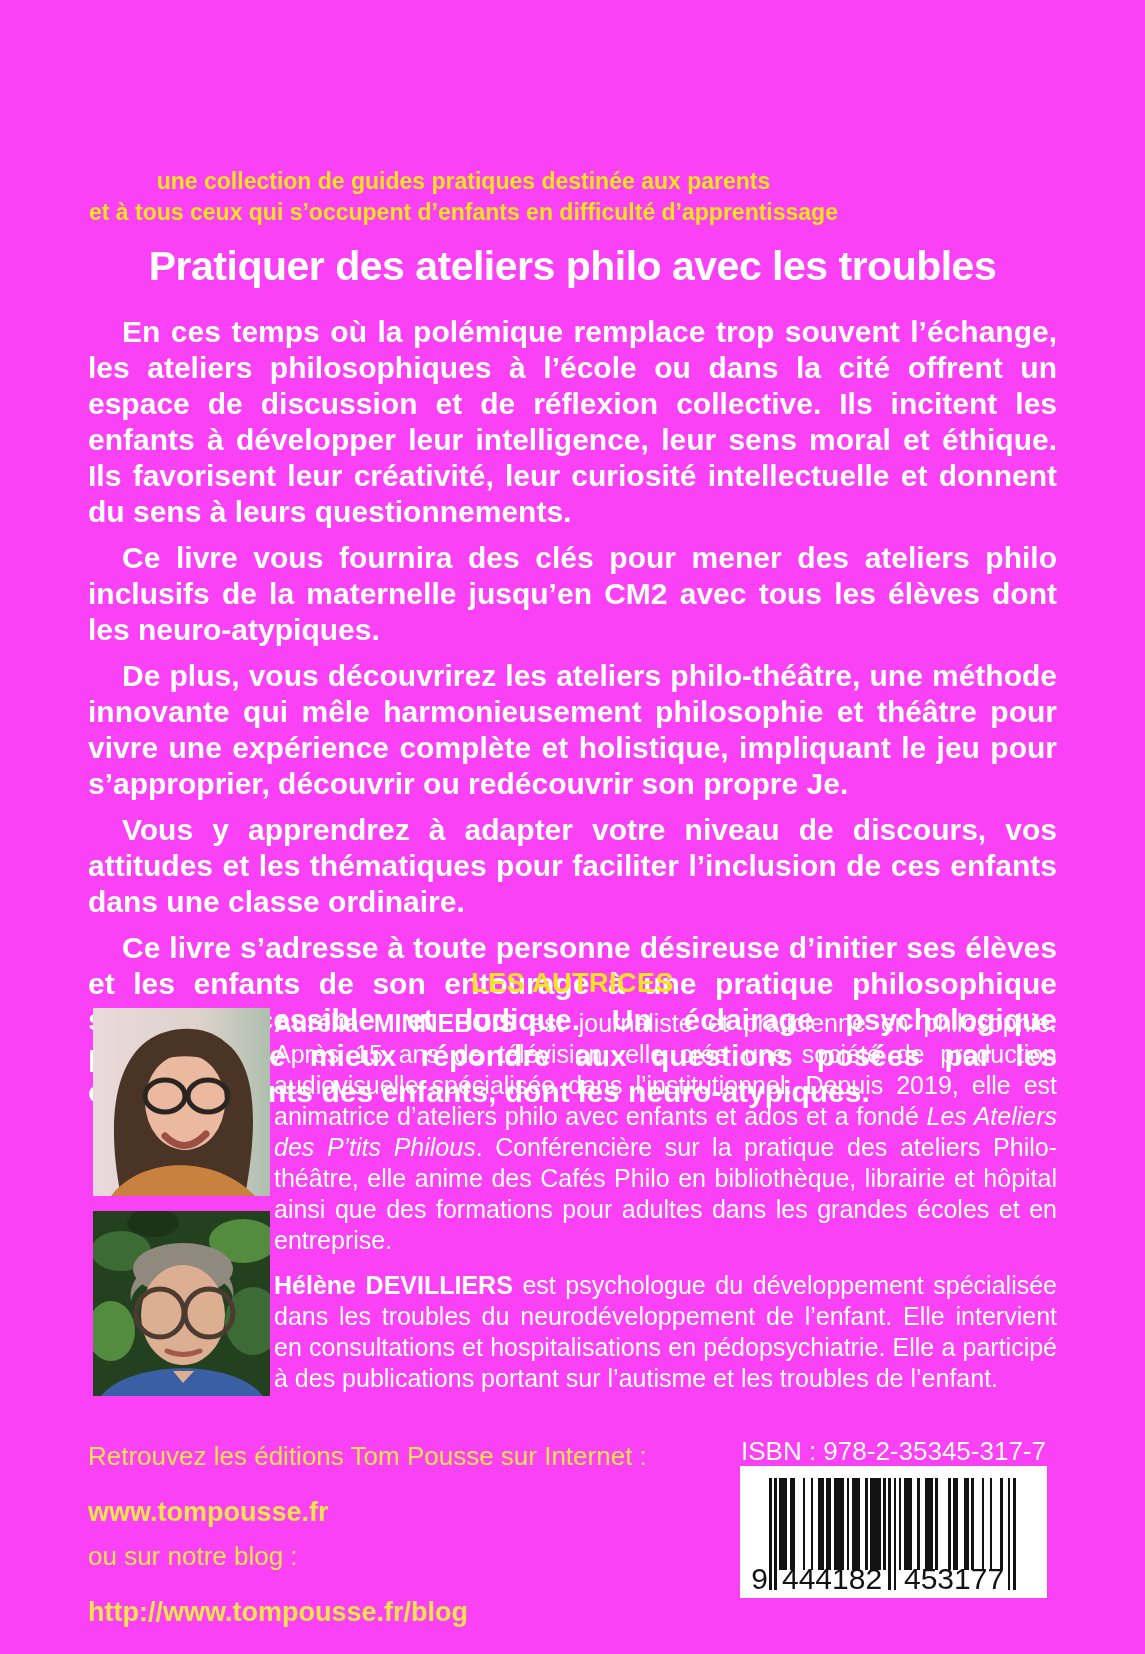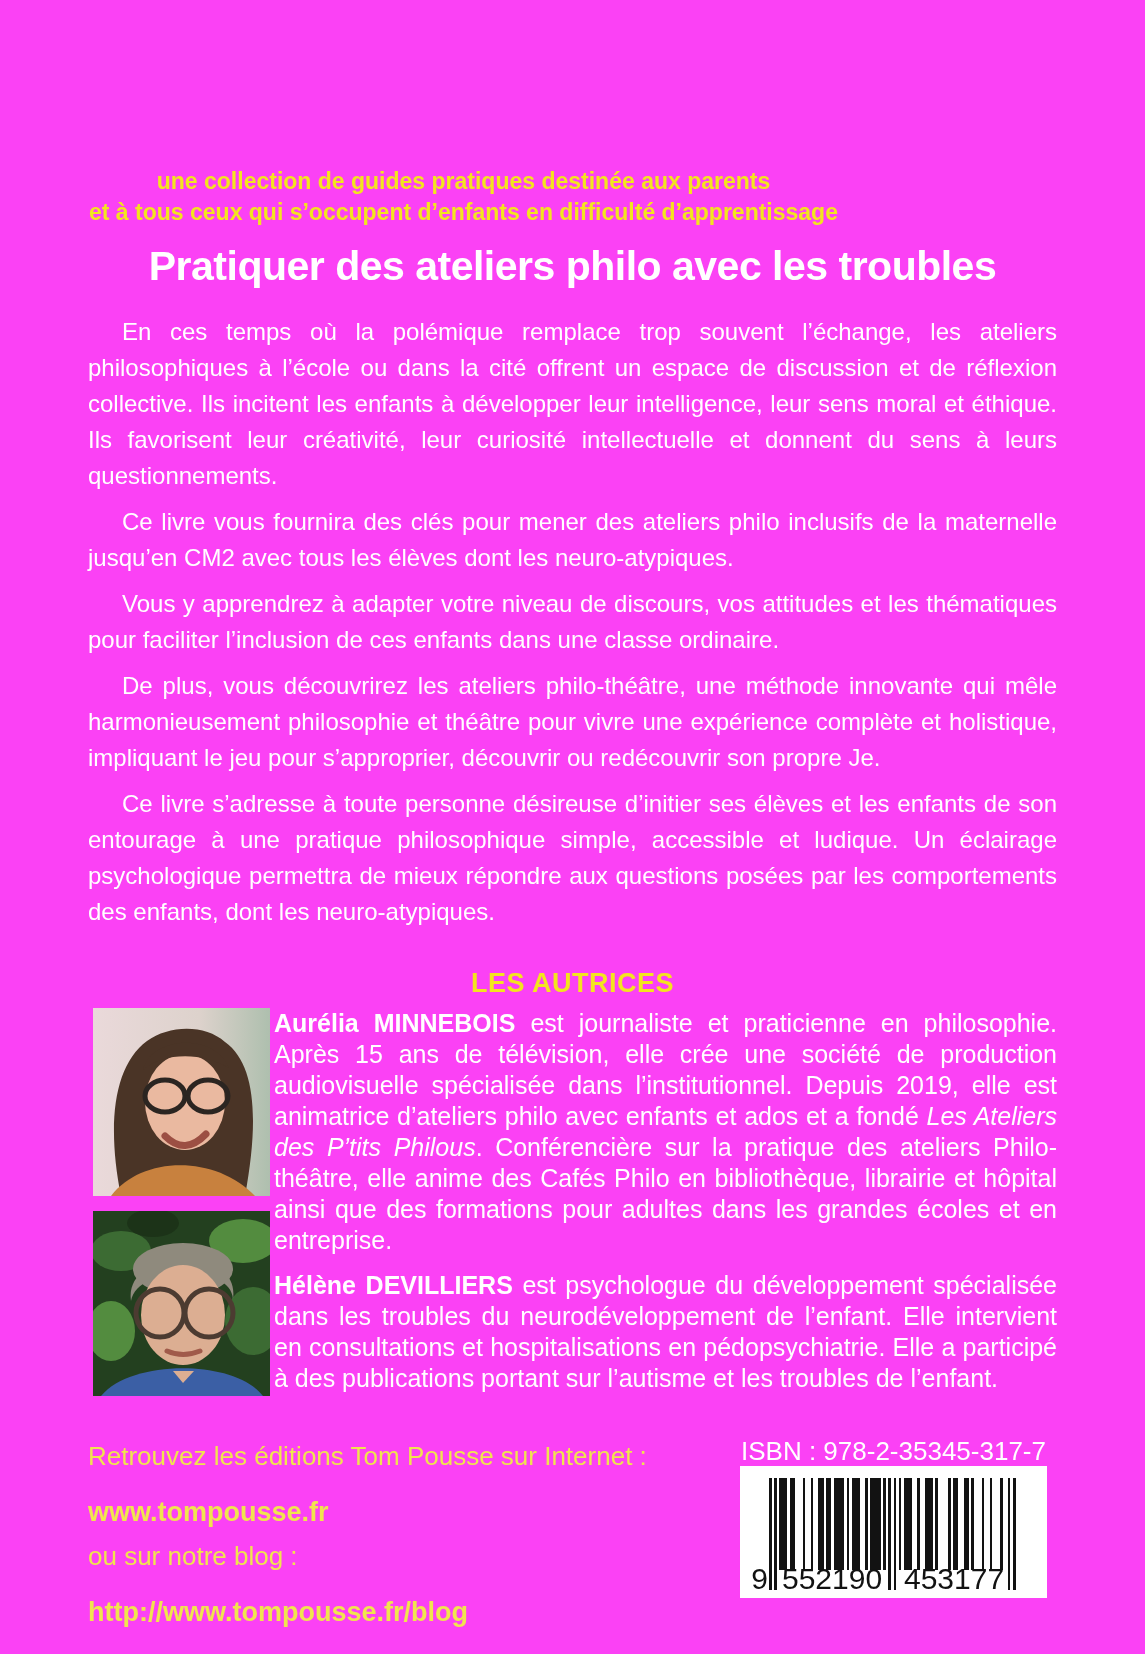--- a/index.html
+++ b/index.html
@@ -55,21 +55,21 @@
   
   .title{
     position:absolute;left:0;top:243px;width:1145px;margin:0;
     text-align:center;color:var(--text-white);
     font-size:41px;font-weight:bold;letter-spacing:-.5px;
   }
   
   .body-text{
     position:absolute;left:88px;top:314px;width:969px;
     color:var(--text-white);
-    font-size:24px;line-height:36px;text-align:justify;
+    font-size:30px;line-height:36px;text-align:justify;font-weight:bold;
   }
   .body-text p{margin:0 0 10px 0;text-indent:34px;}
   
   .autrices{
     position:absolute;left:0;top:968px;width:1145px;
     text-align:center;color:var(--yellow-bright);
     font-weight:bold;font-size:27px;letter-spacing:.5px;
   }
   .authors{
     position:absolute;left:93px;top:1008px;width:964px;
@@ -124,22 +124,22 @@
   <div class="collection-sub">
     <div>une collection de guides pratiques destinée aux parents</div>
     <div>et à tous ceux qui s’occupent d’enfants en difficulté d’apprentissage</div>
   </div>
 
   <h1 class="title">Pratiquer des ateliers philo avec les troubles</h1>
 
   <div class="body-text">
     <p>En ces temps où la polémique remplace trop souvent l’échange, les ateliers philosophiques à l’école ou dans la cité offrent un espace de discussion et de réflexion collective. Ils incitent les enfants à développer leur intelligence, leur sens moral et éthique. Ils favorisent leur créativité, leur curiosité intellectuelle et donnent du sens à leurs questionnements.</p>
     <p>Ce livre vous fournira des clés pour mener des ateliers philo inclusifs de la maternelle jusqu’en CM2 avec tous les élèves dont les neuro-atypiques.</p>
+    <p>De plus, vous découvrirez les ateliers philo-théâtre, une méthode innovante qui mêle harmonieusement philosophie et théâtre pour vivre une expérience complète et holistique, impliquant le jeu pour s’approprier, découvrir ou redécouvrir son propre Je.</p>
     <p>Vous y apprendrez à adapter votre niveau de discours, vos attitudes et les thématiques pour faciliter l’inclusion de ces enfants dans une classe ordinaire.</p>
-    <p>De plus, vous découvrirez les ateliers philo-théâtre, une méthode innovante qui mêle harmonieusement philosophie et théâtre pour vivre une expérience complète et holistique, impliquant le jeu pour s’approprier, découvrir ou redécouvrir son propre Je.</p>
     <p>Ce livre s’adresse à toute personne désireuse d’initier ses élèves et les enfants de son entourage à une pratique philosophique simple, accessible et ludique. Un éclairage psychologique permettra de mieux répondre aux questions posées par les comportements des enfants, dont les neuro-atypiques.</p>
   </div>
 
   <div class="autrices">LES AUTRICES</div>
 
   <div class="authors">
     <div class="photos-col">
       <div class="photo">
         <svg width="177" height="188" viewBox="0 0 177 188" xmlns="http://www.w3.org/2000/svg">
           <defs>
@@ -257,18 +257,18 @@
         <div class="bar dark" style="width: 2.6px; height: 92px;"></div>
         <div class="bar" style="width: 7.8px; height: 92px;"></div>
         <div class="bar dark" style="width: 2.6px; height: 92px;"></div>
         <div class="bar" style="width: 5.2px; height: 92px;"></div>
         <div class="bar dark" style="width: 2.6px; height: 112px;"></div>
         <div class="bar" style="width: 2.6px; height: 112px;"></div>
         <div class="bar dark" style="width: 2.6px; height: 112px;"></div>
       </div>
     <div class="bar-digits">
       <span class="d-lead">9</span>
-      <span class="d-g1">552190</span>
+      <span class="d-g1">444182</span>
       <span class="d-g2">453177</span>
     </div>
   </div>
 
 </div>
 
 </body></html>

